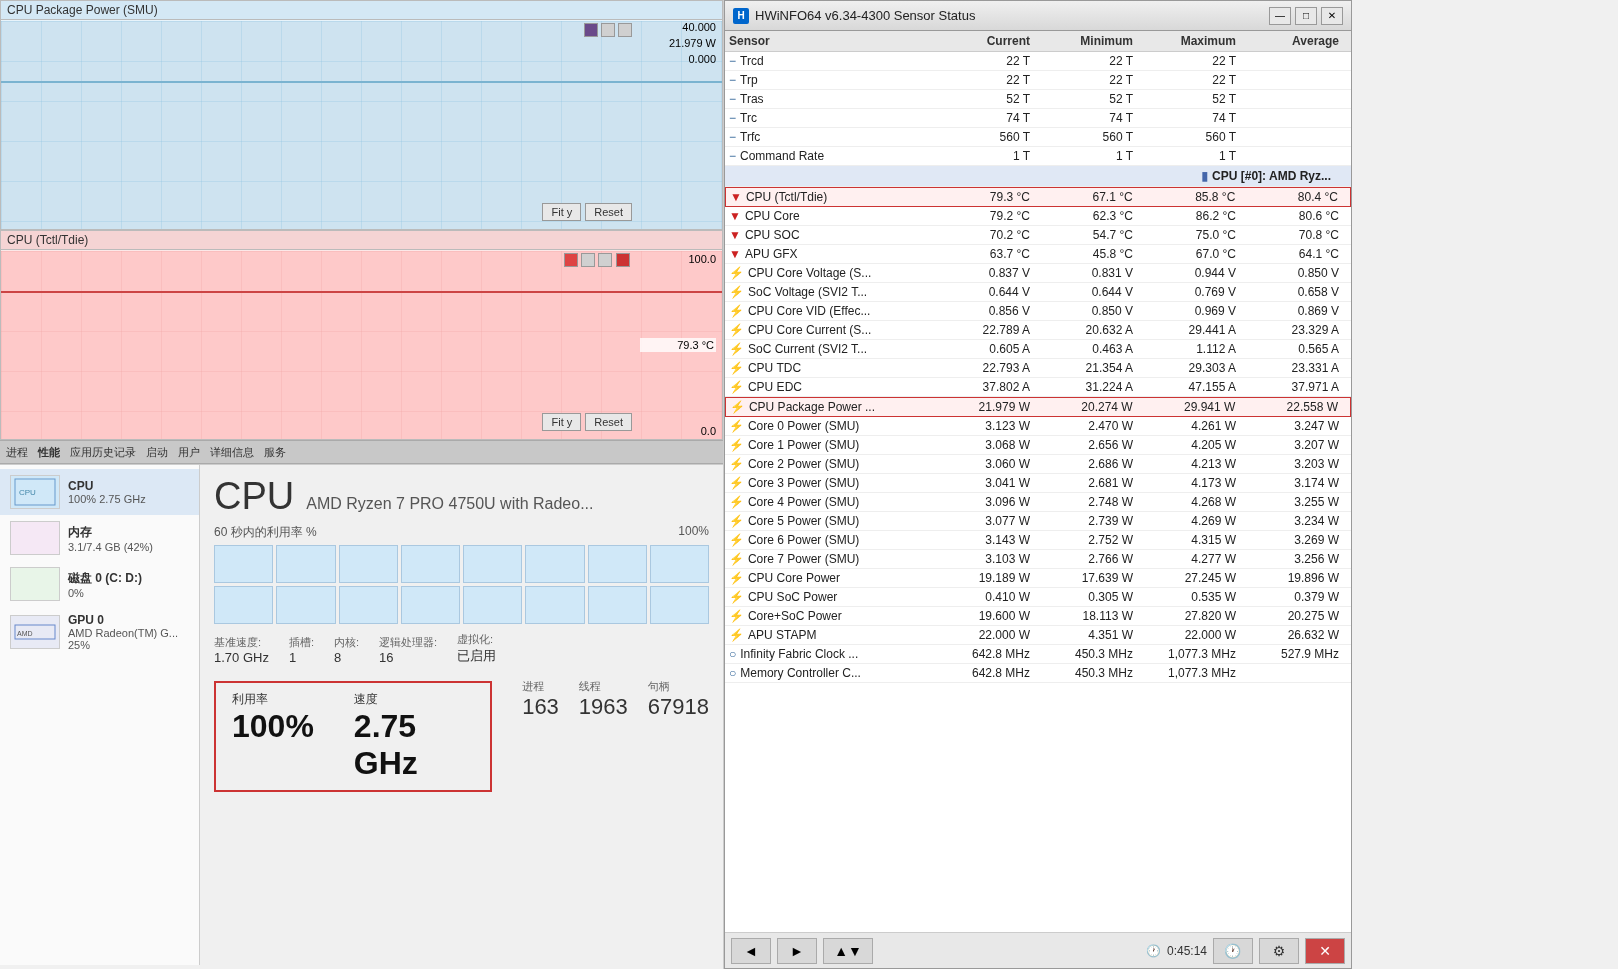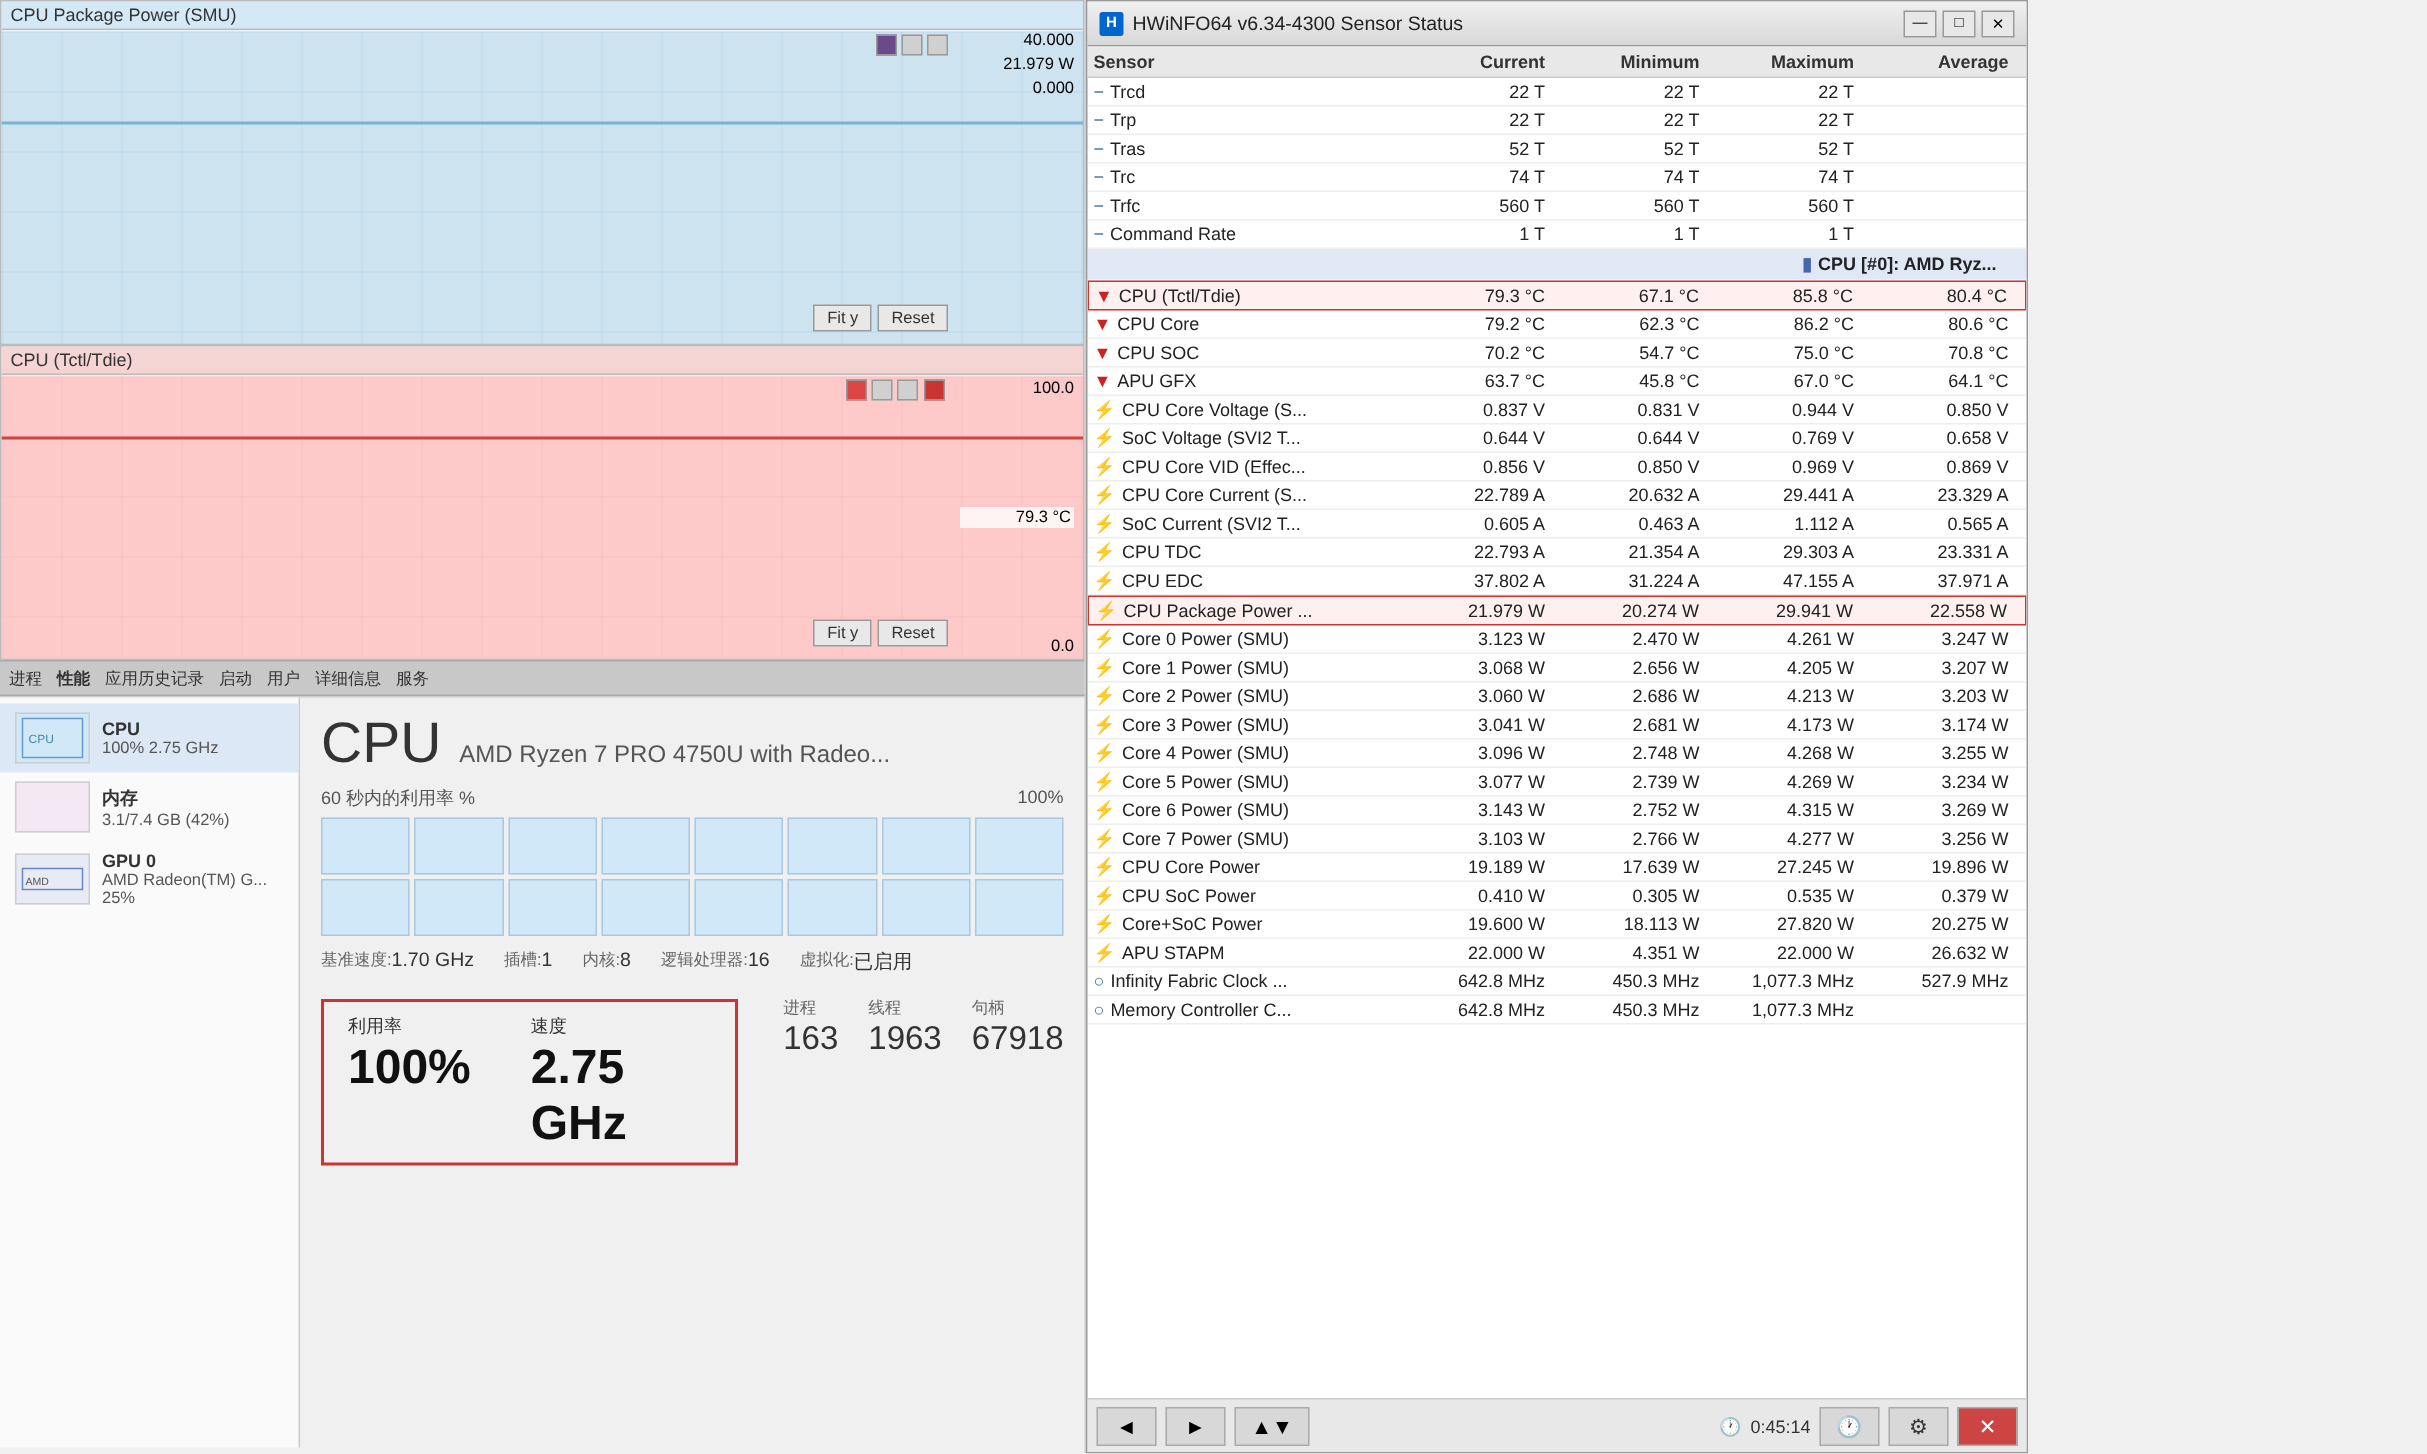--- a/index.html
+++ b/index.html
@@ -205,21 +205,22 @@
       gap: 3px;
       margin-bottom: 8px;
     }
     .core-cell {
       height: 38px;
       background: #d0e8f8;
       border: 1px solid #aac8e0;
     }
     .stat-group {
       display: flex;
-      flex-direction: row;
+      flex-direction: column;
+      justify-content: flex-end;
     }
     .stat-label {
       font-size: 11px;
       color: #666;
     }
     .stat-value {
       font-size: 13px;
       color: #333;
       font-weight: 500;
     }
@@ -469,20 +470,27 @@
           <div class="sidebar-info">
             <span class="sidebar-name">CPU</span>
             <span class="sidebar-val">100%  2.75 GHz</span>
           </div>
         </div>
         <div class="sidebar-item">
           <div class="sidebar-thumb mem"></div>
           <div class="sidebar-info">
             <span class="sidebar-name">内存</span>
             <span class="sidebar-val">3.1/7.4 GB (42%)</span>
+          </div>
+        </div>
+        <div class="sidebar-item">
+          <div class="sidebar-thumb disk"></div>
+          <div class="sidebar-info">
+            <span class="sidebar-name">磁盘 0 (C: D:)</span>
+            <span class="sidebar-val">0%</span>
           </div>
         </div>
         <div class="sidebar-item">
           <div class="sidebar-thumb gpu">
             <svg width="44" height="30" viewBox="0 0 44 30">
               <rect x="2" y="8" width="40" height="14" fill="none" stroke="#6688cc" stroke-width="1"></rect>
               <text x="4" y="19" font-size="7" fill="#555">AMD</text>
             </svg>
           </div>
           <div class="sidebar-info">

